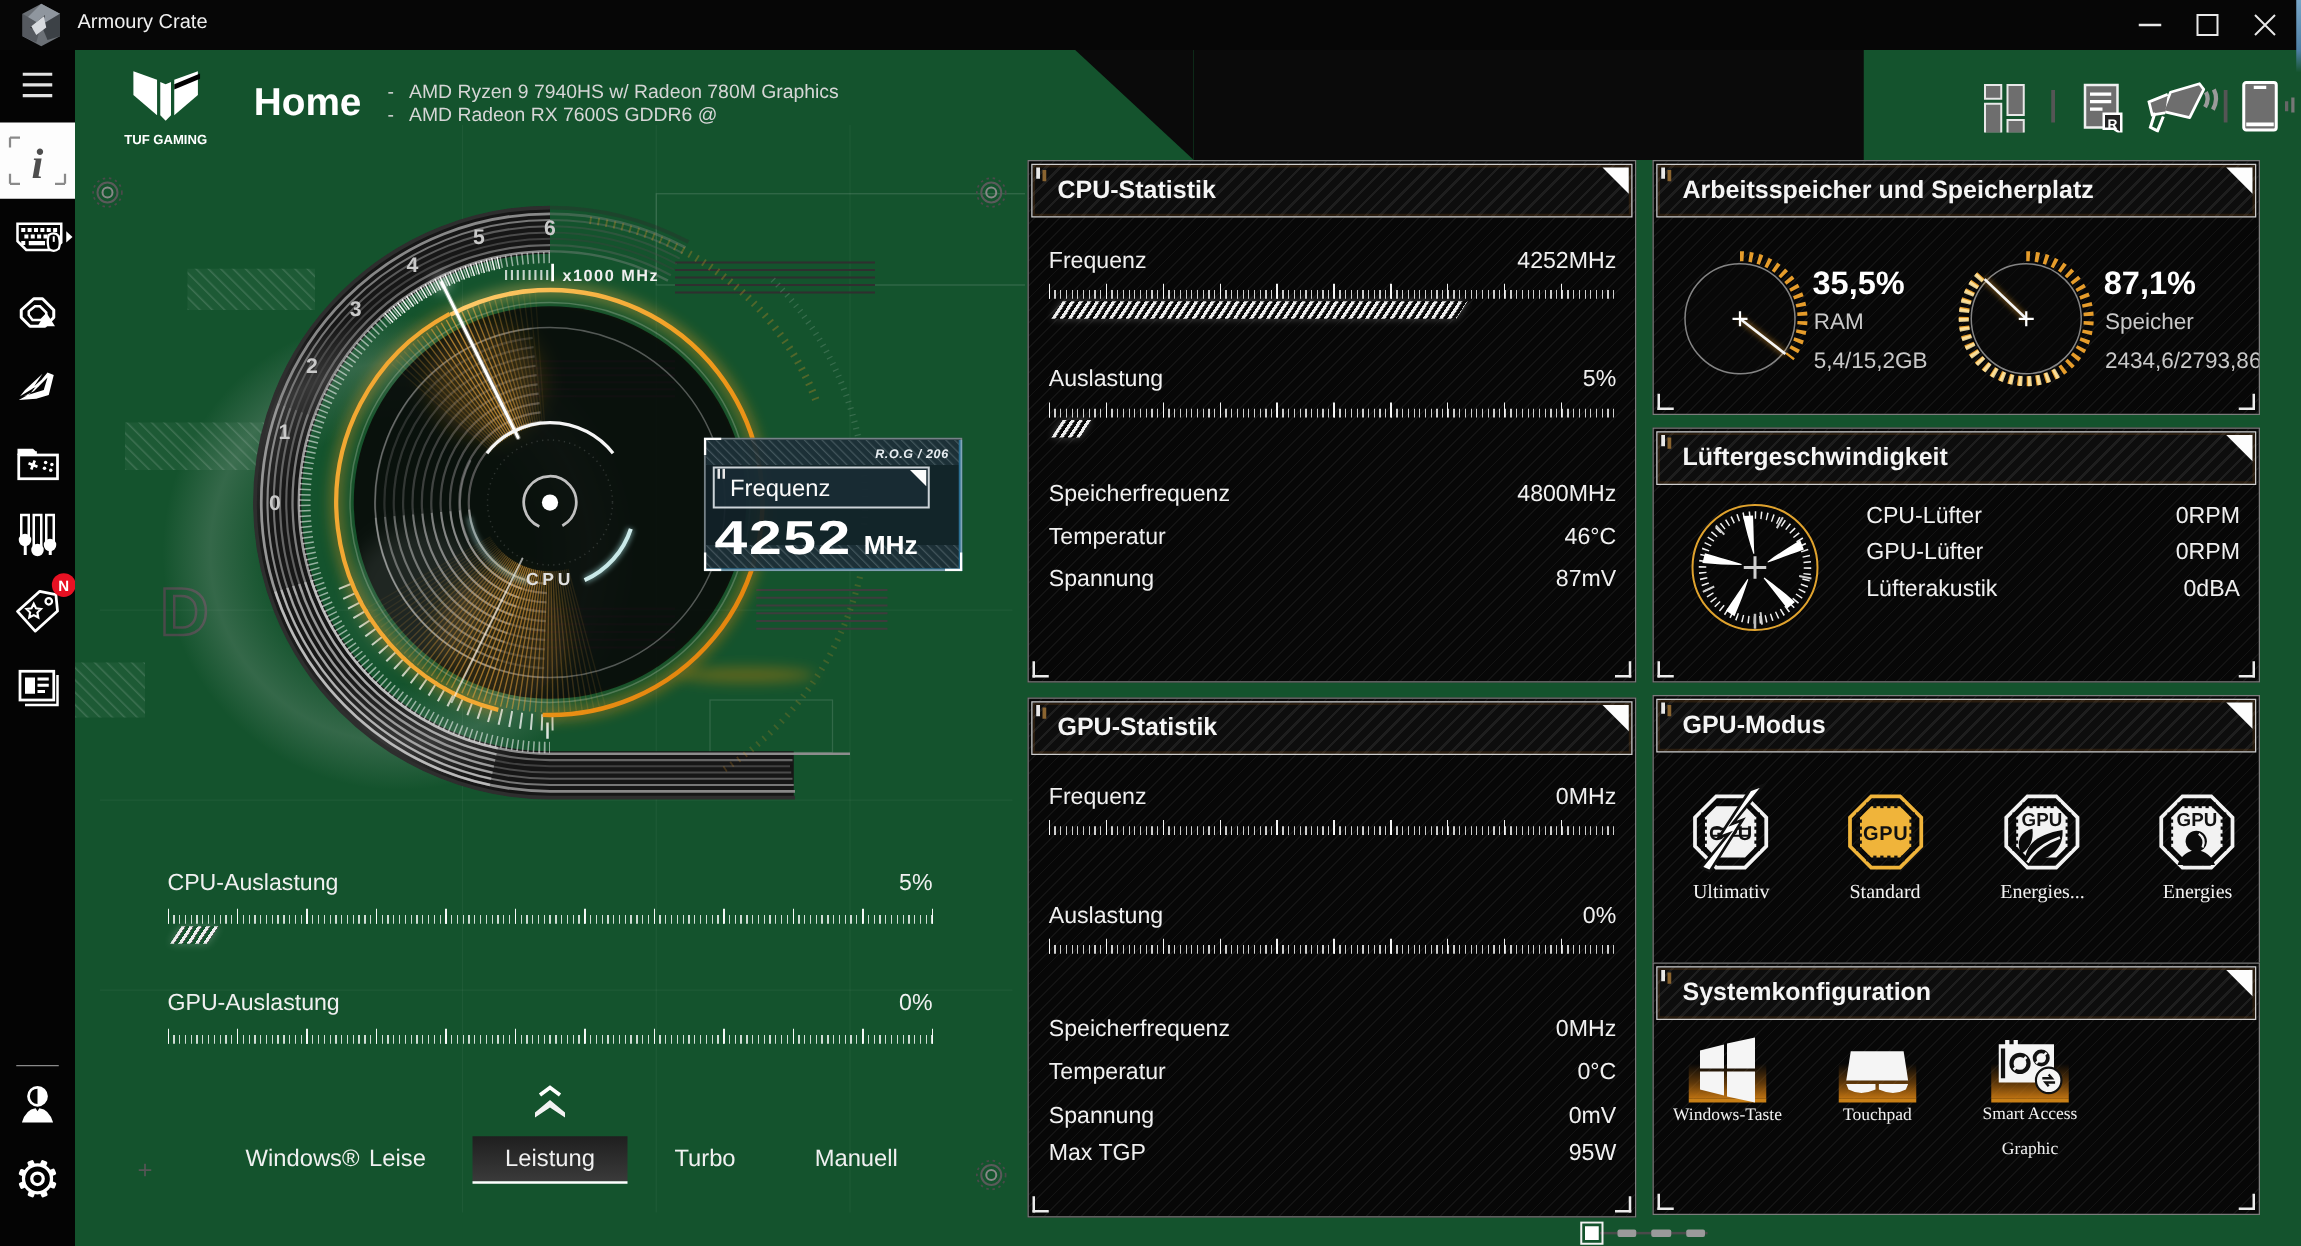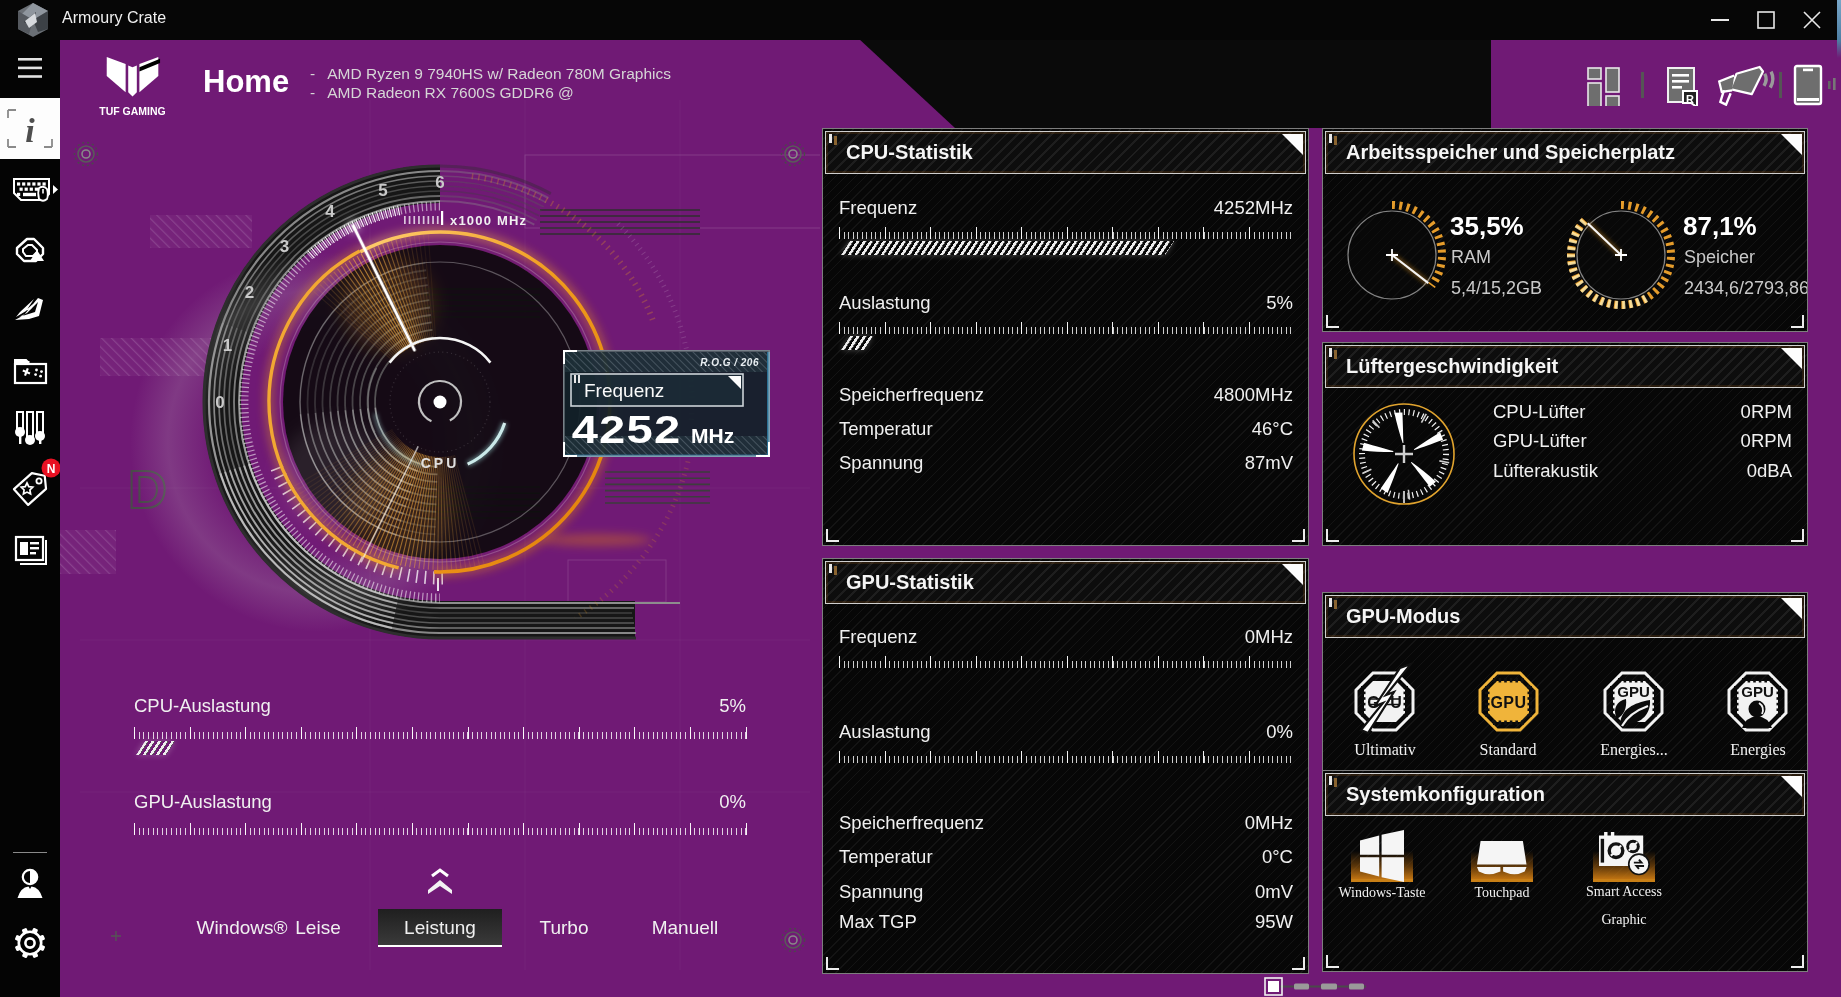--- a/index.html
+++ b/index.html
@@ -1,18 +1,18 @@
 <!DOCTYPE html>
 <html><head>
 <meta charset="utf-8">
 <style>
   * { margin:0; padding:0; box-sizing:border-box; }
   html,body { width:1841px; height:997px; background:#000; overflow:hidden;
     font-family:"Liberation Sans", sans-serif; color:#eee; }
-  #app { position:absolute; inset:0; width:1841px; height:997px; background:#701a75; opacity:0.999; }
+  #app { position:absolute; inset:0; width:1841px; height:997px; background:#14532d; opacity:0.999; }
   .abs { position:absolute; }
 
   
   #titlebar { position:absolute; left:0; top:0; width:1841px; height:40px; background:#060606; }
   #titlebar .appname { position:absolute; left:62px; top:9px; font-size:16px; color:#f0f0f0; }
   .winbtn { position:absolute; top:0; width:46px; height:40px; }
   #bluesliver { position:absolute; right:0; top:0; width:4px;
      background:linear-gradient(180deg,#79a7c9,#4d7ea3 70%,rgba(0,0,0,0)); height:58px; }
 
   
@@ -621,21 +621,21 @@
           <line x1="55" y1="92" x2="55" y2="104" stroke="#bdbdbd" stroke-width="2"></line>
           <path d="M46 55 H64 M55 46 V64" stroke="#cfcfcf" stroke-width="2.4"></path>
         </svg></div>
     <div class="row" style="left:170px; top:58px;">CPU-Lüfter<b>0RPM</b></div>
     <div class="row" style="left:170px; top:87px;">GPU-Lüfter<b>0RPM</b></div>
     <div class="row" style="left:170px; top:117px;">Lüfterakustik<b>0dBA</b></div>
     <div class="cbl"></div>
       <div class="cbr"></div>
   </div>
 
-  <div class="panel" style="left:1322px; top:556px; width:486px; height:254px;margin-top:36px;">
+  <div class="panel" style="left:1322px; top:556px; width:486px; height:254px;">
     <div class="ptitle">GPU-Modus<span class="tri"></span><span class="qm"></span></div>
     <div id="gpuicons" style="position: absolute; left: 0px; top: 0px; width: 486px; height: 203px;">
         <svg width="486" height="203" style="position:absolute;left:0;top:0;">
           <g transform="translate(33,80)">
             <path d="M17 0 H40 L57 17 V40 L40 57 H17 L0 40 V17 Z" fill="none" stroke="#f2f2f2" stroke-width="3"></path>
             <path d="M8 17 L17 8 H40 L49 17 V40 L40 49 H17 L8 40 Z" fill="#f2f2f2"></path>
             <rect x="5" y="13" width="4.5" height="2.6" fill="#0a0a0a"></rect>
             <rect x="47.5" y="13" width="4.5" height="2.6" fill="#0a0a0a"></rect>
             <rect x="5" y="18.6" width="4.5" height="2.6" fill="#0a0a0a"></rect>
             <rect x="47.5" y="18.6" width="4.5" height="2.6" fill="#0a0a0a"></rect>

